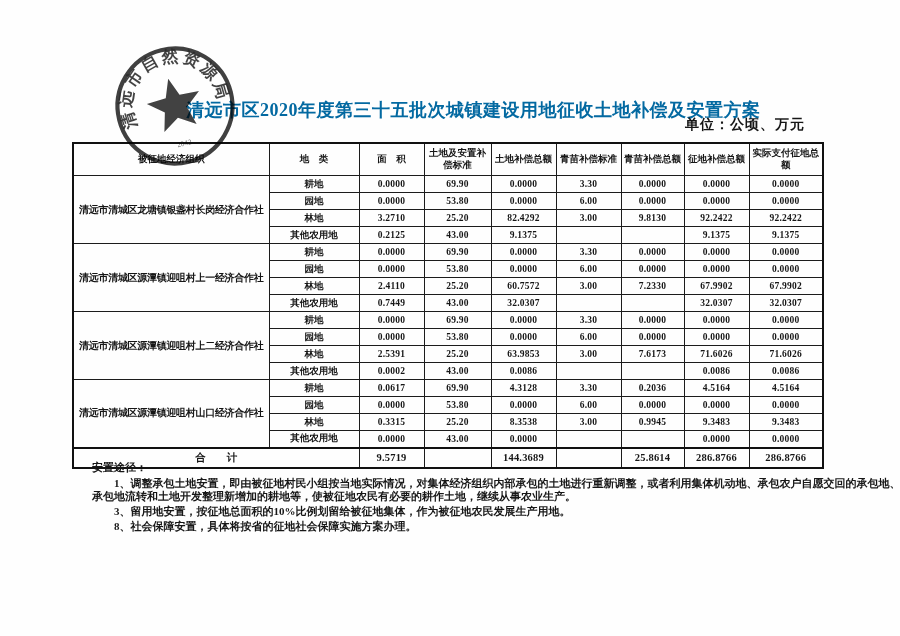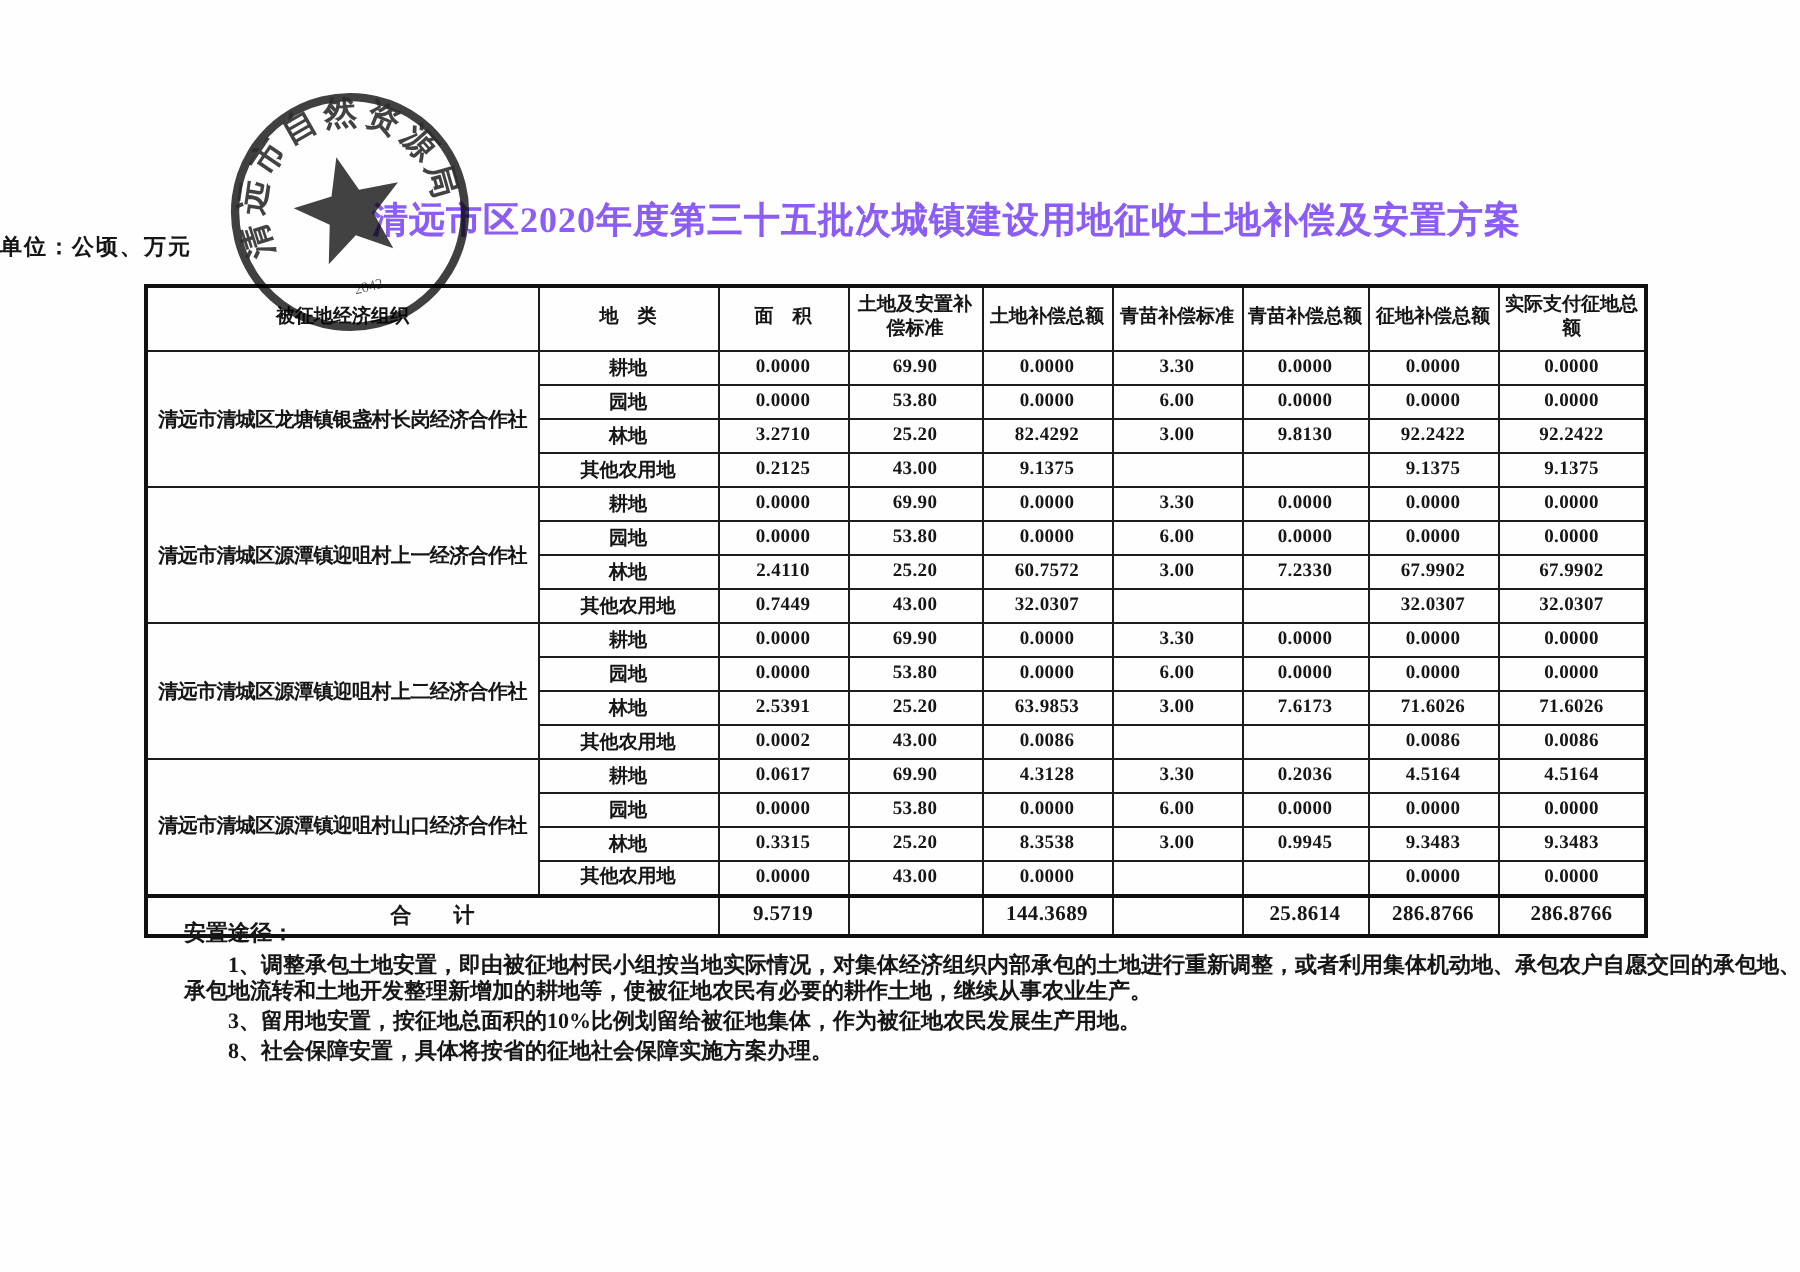--- a/index.html
+++ b/index.html
@@ -1,22 +1,22 @@
 <!DOCTYPE html>
 <html><head>
 <meta charset="utf-8">
 <style>
   html,body{margin:0;padding:0;width:900px;height:636px;background:#ffffff;}
   body{font-family:"Liberation Serif","DejaVu Serif",serif;color:#161616;position:relative;overflow:hidden;}
   .page{position:absolute;inset:0;background:#fefefe;}
 
   .title{position:absolute;left:186px;top:86px;font-size:18px;font-weight:700;
-         letter-spacing:0.5px;white-space:nowrap;color:#8b5cf6;}
-  .unit-note{position:absolute;left:0;top:116px;width:805px;
-         font-size:11px;font-weight:700;letter-spacing:1px;}
+         letter-spacing:0.5px;white-space:nowrap;color:#0369a1;}
+  .unit-note{position:absolute;left:0;top:116px;width:805px;text-align:right;
+         font-size:14px;font-weight:700;letter-spacing:1px;}
 
   table.comp{position:absolute;left:72px;top:142px;width:750px;border-collapse:collapse;
          table-layout:fixed;border:2px solid #111;padding-left:40px;}
   .comp th,.comp td{border:1px solid #1c1c1c;text-align:center;padding:0;overflow:hidden;
          vertical-align:middle;}
   .comp thead th{height:31px;font-weight:700;font-size:9.5px;line-height:1.2;padding:0 1px;}
   .comp .land-row{height:17px;}
   .comp td.org{font-weight:700;font-size:10px;letter-spacing:-0.3px;padding:0 1px;}
   .comp td.ltype{font-weight:700;font-size:9.5px;}
   .comp td.num{font-weight:700;font-size:9.5px;letter-spacing:0.2px;}

